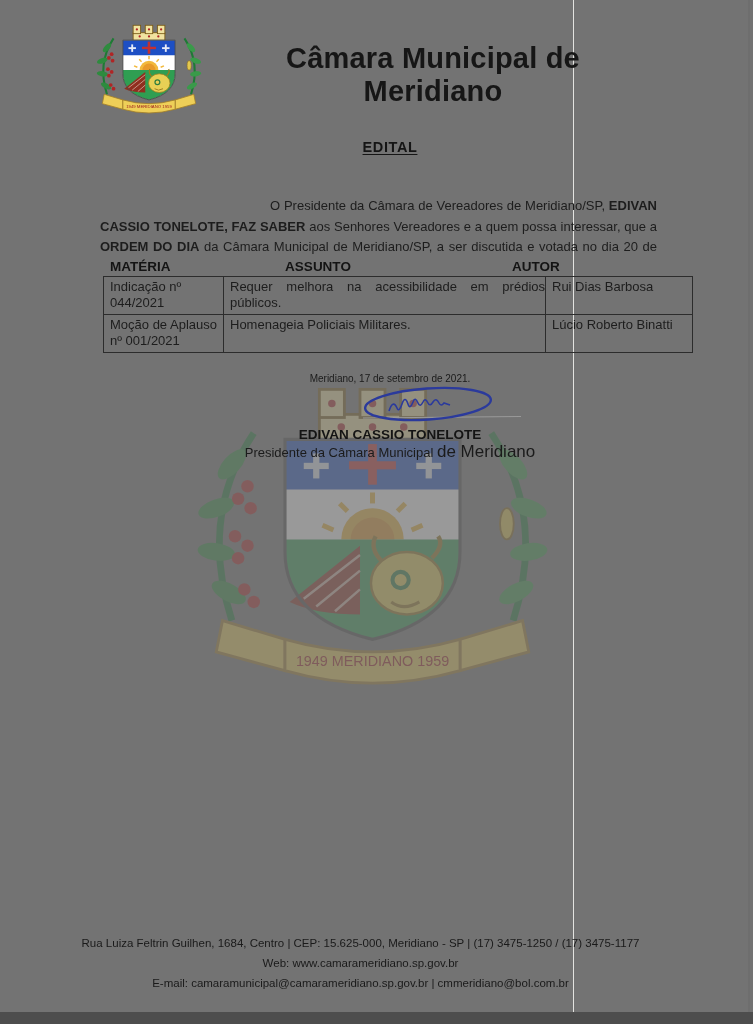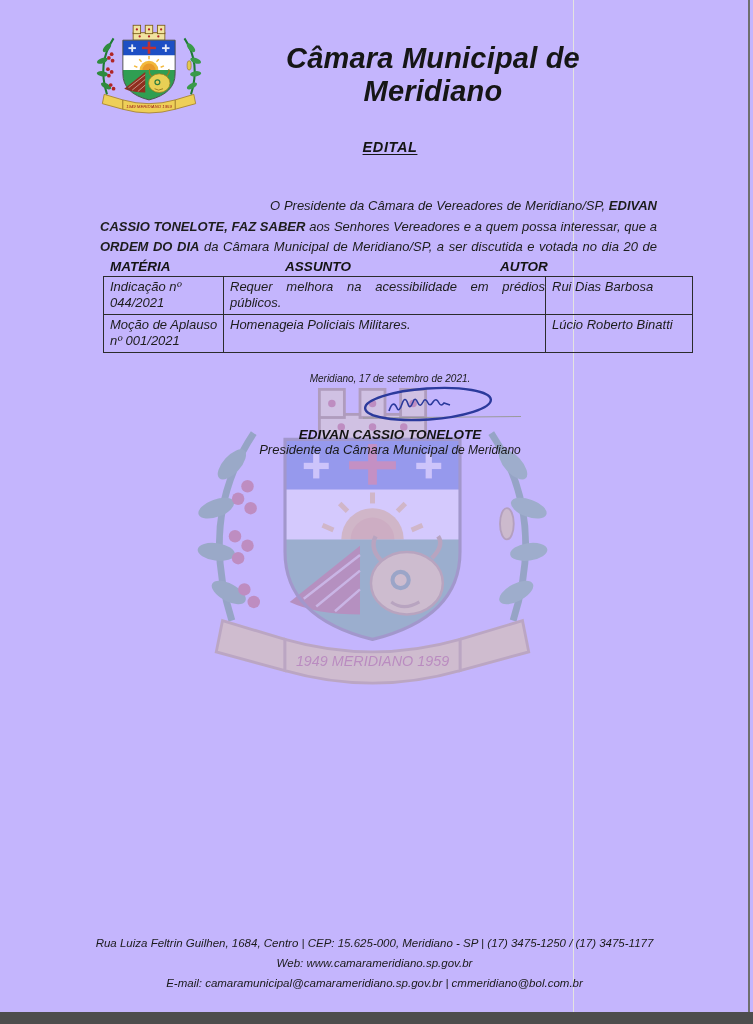--- a/index.html
+++ b/index.html
@@ -1,20 +1,20 @@
 <!DOCTYPE html>
 <html><head>
 <meta charset="utf-8">
 <style>
   * { margin:0; padding:0; box-sizing:border-box; }
   html,body { background:#888; }
   .page {
     position:relative; width:753px; height:1024px; margin:0 auto;
-    background:#c4b5fd; overflow:hidden;
-    font-family:"Liberation Sans", sans-serif; color:#1b1b1b;font-style:italic;
+    background:#737373; overflow:hidden;
+    font-family:"Liberation Sans", sans-serif; color:#1b1b1b;
   }
   .crease { position:absolute; left:573px; top:0; width:1px; height:1012px; background:#e3e3e0; }
   .right-edge { position:absolute; left:748px; top:0; width:2px; height:1012px; background:#6e6e6e; }
   .bottom-bar { position:absolute; left:0; top:1012px; width:753px; height:12px; background:#4d4d4d; }
 
   .logo { position:absolute; left:93px; top:23px; width:112px; height:96px; }
   .header-text { position:absolute; left:220px; top:42px; width:426px; text-align:center; }
   .hdr-title { font-size:29px; font-weight:600; letter-spacing:0.2px; color:#161616; }
   .hdr-sub { font-size:15px; margin-top:8px; color:#262626; }
 
@@ -25,40 +25,40 @@
   }
 
   .para { position:absolute; left:100px; top:172px; width:557px; font-size:13px; line-height:20.6px; color:#1d1d1d;margin-top:24px; }
   .jline { text-align:justify; text-align-last:justify; }
   .line-first { text-indent:170px; }
   .line-last { text-align:left; }
 
   .tbl-hdr { position:absolute; top:259px; font-size:13.5px; font-weight:bold; color:#141414; white-space:nowrap; }
   .th-materia { left:110px; }
   .th-assunto { left:318px; transform:translateX(-50%); }
-  .th-autor { left:524px; transform:translateX(-50%); }
+  .th-autor { left:536px; transform:translateX(-50%); }
 
   table.ordem {
     position:absolute; left:103px; top:276px; width:589px;
     border-collapse:collapse; table-layout:fixed; font-size:13px; line-height:16px; color:#1d1d1d;
   }
   table.ordem td { border:1.5px solid #2c2c2c; vertical-align:top; padding:2px 0 3px 6px; }
   td.col-materia { width:120px; }
   td.col-assunto { width:322px; text-align:justify;margin-top:24px; }
   td.col-autor   { width:147px; }
 
   .watermark { position:absolute; left:185px; top:383px; width:375px; height:319px; opacity:0.27; z-index:1; }
 
   .date-line { position:absolute; left:100px; top:373px; width:580px; text-align:center; font-size:10px; z-index:2; }
   .sig-svg { position:absolute; left:333px; top:385px; z-index:2; }
   .sig-name { position:absolute; left:100px; top:427px; width:580px; text-align:center; font-size:13.5px; font-weight:bold; z-index:2; color:#141414; }
   .sig-role { position:absolute; left:100px; top:442px; width:580px; text-align:center; font-size:13px; z-index:2; }
-  .sig-role .big { font-size:12px; }
-
-  .footer { position:absolute; left:0; top:933px; width:721px; text-align:center; font-size:11.5px; line-height:20px; color:#1a1a1a; z-index:2;margin-left:14px; }
+  .sig-role .big { font-size:17px; }
+
+  .footer { position:absolute; left:0; top:933px; width:721px; text-align:center; font-size:11.5px; line-height:20px; color:#1a1a1a; z-index:2; }
   .hidden-defs { position:absolute; width:0; height:0; overflow:hidden; }
 </style>
 </head>
 <body>
 
 <svg class="hidden-defs" aria-hidden="true">
   <defs>
     <symbol id="brasao" viewBox="0 0 120 102">
       <g>
         <path d="M22,16 C10,34 8,54 15,76" fill="none" stroke="#1e7a35" stroke-width="2.2"></path>

